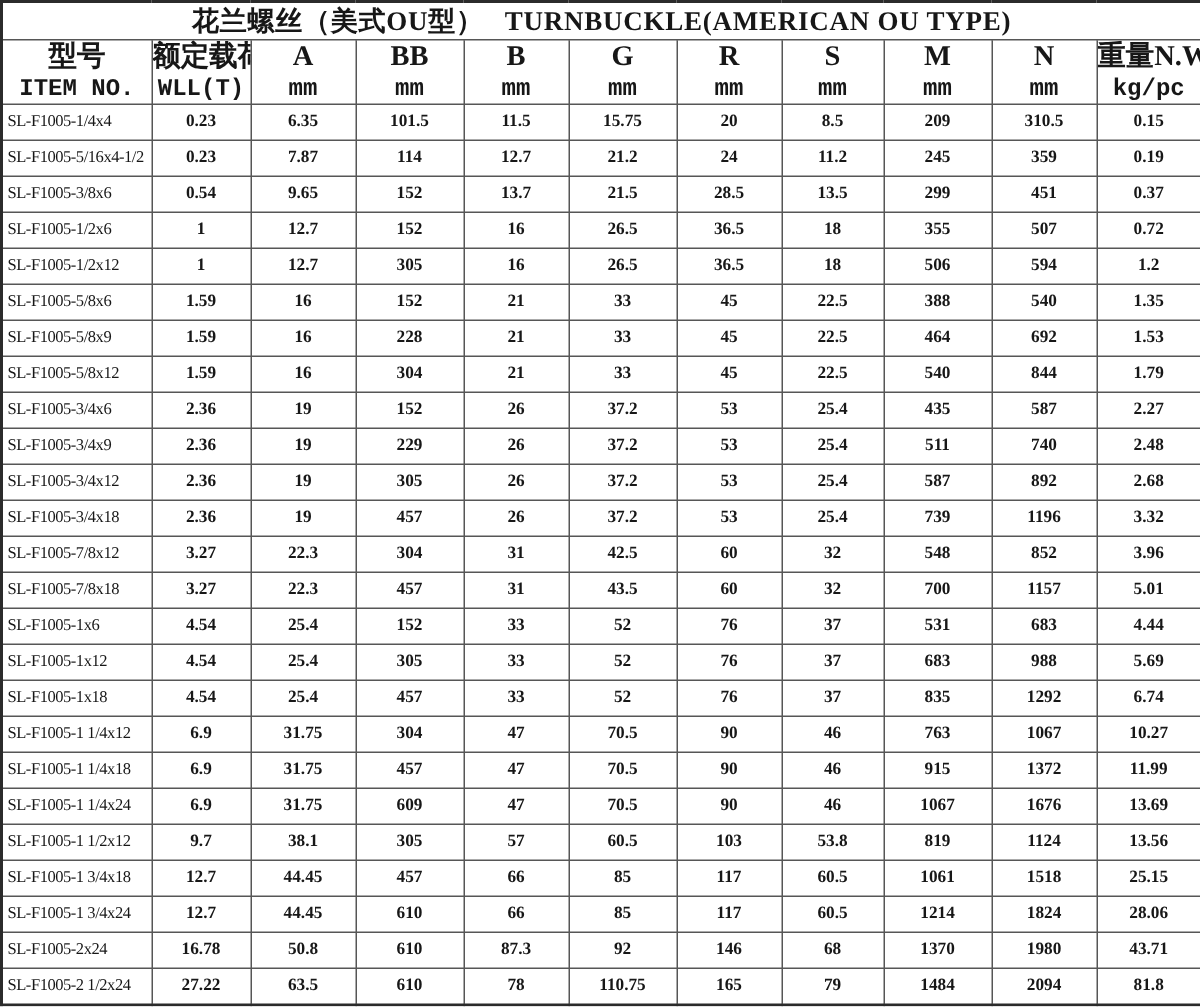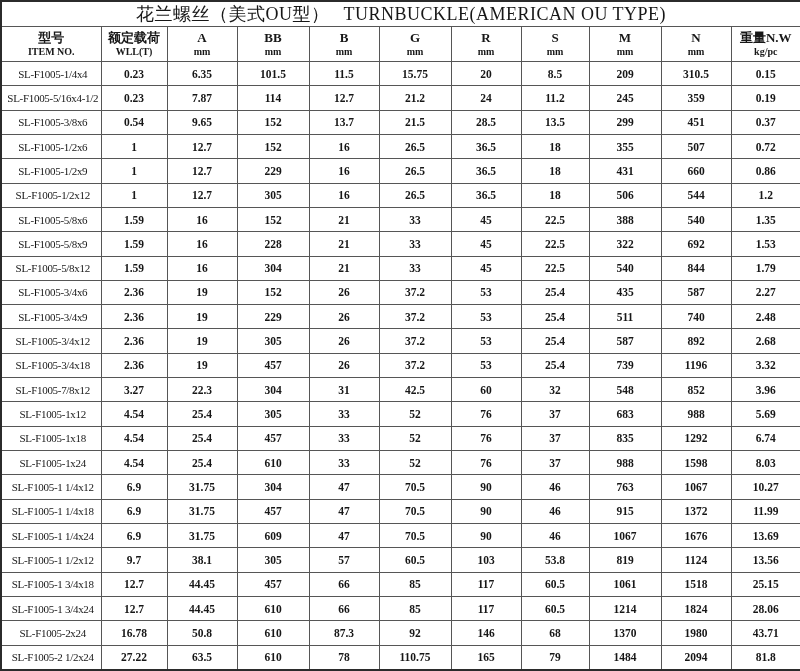--- a/index.html
+++ b/index.html
@@ -27,39 +27,39 @@
     padding: 0;
     text-align: center;
     vertical-align: middle;
     white-space: nowrap;
     overflow: hidden;
     color: #171717;
   }
   tr.title-row th {
     height: 23px;
     font-size: 18px;
-    font-weight: normal;
+    font-weight: bold;
     letter-spacing: 0.5px;
     background: #ffffff;
   }
   tr.title-row .title-zh { margin-right: 14px; }
   tr.header-row th {
     height: 34px;
     font-weight: bold;
     line-height: 1.2;
   }
-  tr.header-row .h-line1 { font-size: 13px; text-align: center; }
-  tr.header-row .h-line2 { font-size: 10px; }
+  tr.header-row .h-line1 { font-size: 19px; text-align: center; }
+  tr.header-row .h-line2 { font-size: 16px; font-family: Liberation Mono, monospace; }
   tbody td {
     font-size: 11.5px;
     font-weight: bold;
     height: 20.4px;
   }
   tbody td.item-cell {
-    text-align: center;
+    text-align: left;
     padding-left: 3px;
     font-weight: normal;
     font-size: 11px;
     letter-spacing: -0.3px;
   }
 </style>
 </head>
 <body>
 
 <div class="page">
@@ -177,43 +177,30 @@
           <td>152</td>
           <td>16</td>
           <td>26.5</td>
           <td>36.5</td>
           <td>18</td>
           <td>355</td>
           <td>507</td>
           <td>0.72</td>
         </tr>
         <tr>
-          <td class="item-cell">SL-F1005-1/2x9</td>
-          <td>1</td>
-          <td>12.7</td>
-          <td>229</td>
-          <td>16</td>
-          <td>26.5</td>
-          <td>36.5</td>
-          <td>18</td>
-          <td>431</td>
-          <td>660</td>
-          <td>0.86</td>
-        </tr>
-        <tr>
           <td class="item-cell">SL-F1005-1/2x12</td>
           <td>1</td>
           <td>12.7</td>
           <td>305</td>
           <td>16</td>
           <td>26.5</td>
           <td>36.5</td>
           <td>18</td>
           <td>506</td>
-          <td>544</td>
+          <td>594</td>
           <td>1.2</td>
         </tr>
         <tr>
           <td class="item-cell">SL-F1005-5/8x6</td>
           <td>1.59</td>
           <td>16</td>
           <td>152</td>
           <td>21</td>
           <td>33</td>
           <td>45</td>
@@ -224,21 +211,21 @@
         </tr>
         <tr>
           <td class="item-cell">SL-F1005-5/8x9</td>
           <td>1.59</td>
           <td>16</td>
           <td>228</td>
           <td>21</td>
           <td>33</td>
           <td>45</td>
           <td>22.5</td>
-          <td>322</td>
+          <td>464</td>
           <td>692</td>
           <td>1.53</td>
         </tr>
         <tr>
           <td class="item-cell">SL-F1005-5/8x12</td>
           <td>1.59</td>
           <td>16</td>
           <td>304</td>
           <td>21</td>
           <td>33</td>
@@ -307,20 +294,46 @@
           <td>304</td>
           <td>31</td>
           <td>42.5</td>
           <td>60</td>
           <td>32</td>
           <td>548</td>
           <td>852</td>
           <td>3.96</td>
         </tr>
         <tr>
+          <td class="item-cell">SL-F1005-7/8x18</td>
+          <td>3.27</td>
+          <td>22.3</td>
+          <td>457</td>
+          <td>31</td>
+          <td>43.5</td>
+          <td>60</td>
+          <td>32</td>
+          <td>700</td>
+          <td>1157</td>
+          <td>5.01</td>
+        </tr>
+        <tr>
+          <td class="item-cell">SL-F1005-1x6</td>
+          <td>4.54</td>
+          <td>25.4</td>
+          <td>152</td>
+          <td>33</td>
+          <td>52</td>
+          <td>76</td>
+          <td>37</td>
+          <td>531</td>
+          <td>683</td>
+          <td>4.44</td>
+        </tr>
+        <tr>
           <td class="item-cell">SL-F1005-1x12</td>
           <td>4.54</td>
           <td>25.4</td>
           <td>305</td>
           <td>33</td>
           <td>52</td>
           <td>76</td>
           <td>37</td>
           <td>683</td>
           <td>988</td>
@@ -331,33 +344,20 @@
           <td>4.54</td>
           <td>25.4</td>
           <td>457</td>
           <td>33</td>
           <td>52</td>
           <td>76</td>
           <td>37</td>
           <td>835</td>
           <td>1292</td>
           <td>6.74</td>
-        </tr>
-        <tr>
-          <td class="item-cell">SL-F1005-1x24</td>
-          <td>4.54</td>
-          <td>25.4</td>
-          <td>610</td>
-          <td>33</td>
-          <td>52</td>
-          <td>76</td>
-          <td>37</td>
-          <td>988</td>
-          <td>1598</td>
-          <td>8.03</td>
         </tr>
         <tr>
           <td class="item-cell">SL-F1005-1 1/4x12</td>
           <td>6.9</td>
           <td>31.75</td>
           <td>304</td>
           <td>47</td>
           <td>70.5</td>
           <td>90</td>
           <td>46</td>

